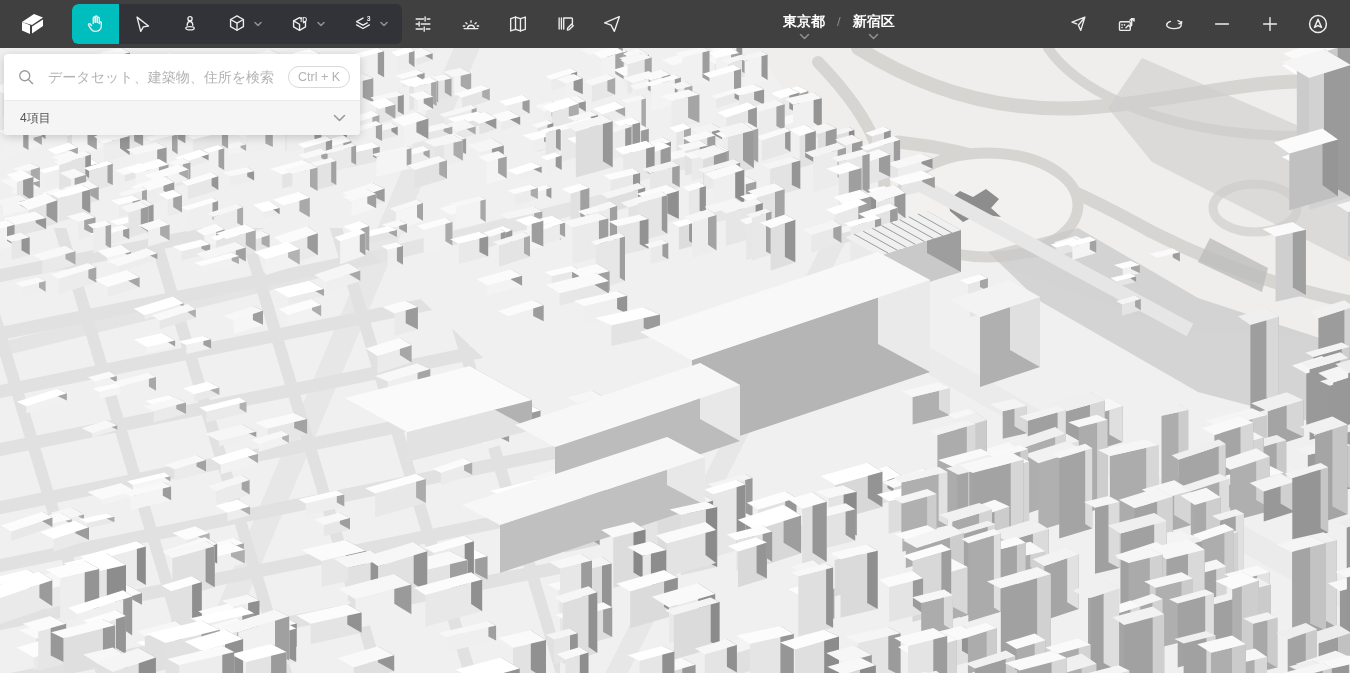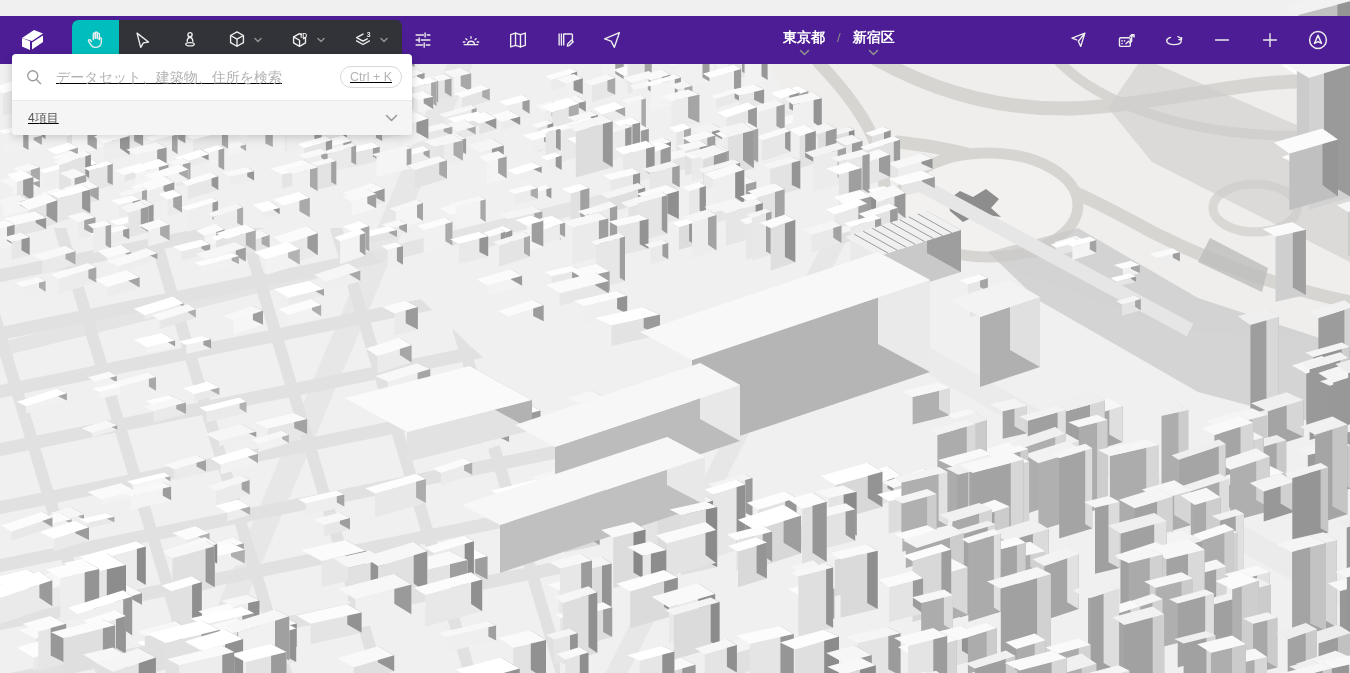--- a/index.html
+++ b/index.html
@@ -1,42 +1,42 @@
 <!DOCTYPE html>
 <html><head>
 <meta charset="utf-8">
 <style>
   html,body{margin:0;padding:0;width:1350px;height:673px;overflow:hidden;
     font-family:"Liberation Sans","DejaVu Sans",sans-serif;background:#f0f0f0;position:relative;}
   
   #city{position:absolute;left:0;top:0;z-index:0;cursor:grab;}
   
-  .topbar{position:absolute;left:0;top:16px;width:1350px;height:48px;background:#4c1d95;z-index:10;}
+  .topbar{position:absolute;left:0;top:0;width:1350px;height:48px;background:#404040;z-index:10;}
   .logo{position:absolute;left:16px;top:9px;width:32px;height:30px;}
   .logo svg *{fill:#ffffff;stroke:none;}
   .tool-group{position:absolute;left:72px;top:4px;height:40px;background:#323338;border-radius:6px;display:flex;overflow:hidden;}
   button{background:transparent;border:none;padding:0;margin:0;cursor:pointer;display:flex;align-items:center;justify-content:center;}
   .tool{height:40px;}
   .tool.w1{width:47px;}
   .tool.w2{width:63px;gap:5px;}
   .tool.selected{background:#00bebe;border-radius:6px 0 0 6px;}
   .icon *{stroke:#ededed;stroke-width:1.5;fill:none;stroke-linecap:round;stroke-linejoin:round;}
   .icon text{stroke:none;fill:#ededed;font-family:"Liberation Sans",sans-serif;}
   .icon .dot{fill:#ededed;stroke:none;}
   .chev *{stroke:#8e8e8e;stroke-width:1.6;fill:none;stroke-linecap:round;stroke-linejoin:round;}
   .act{position:absolute;top:8px;width:32px;height:32px;border-radius:4px;}
   .vc{position:absolute;top:8px;width:36px;height:32px;border-radius:4px;}
   .breadcrumb{position:absolute;left:783px;top:0;height:48px;display:flex;align-items:flex-start;z-index:11;}
   .bc-item{display:flex;flex-direction:column;align-items:center;padding-top:13px;cursor:pointer;}
   .bc-item .lbl{color:#ffffff;font-size:14px;font-weight:600;line-height:16px;}
   .bc-item .chev{margin-top:4px;}
   .bc-sep{color:#8b8b8b;font-size:13px;padding:14px 12px 0 12px;}
   
-  .search-panel{position:absolute;left:12px;top:54px;width:400px;background:#ffffff;border-radius:4px;
-    box-shadow:0 2px 10px rgba(0,0,0,.18);z-index:20;overflow:hidden;text-decoration:underline;}
+  .search-panel{position:absolute;left:4px;top:54px;width:356px;background:#ffffff;border-radius:4px;
+    box-shadow:0 2px 10px rgba(0,0,0,.18);z-index:20;overflow:hidden;}
   .search-row{height:46px;display:flex;align-items:center;padding:0 10px 0 12px;}
   .search-row .sic *{stroke:#9a9a9a;stroke-width:1.6;fill:none;stroke-linecap:round;}
   .search-row input{flex:1;border:none;outline:none;font-size:14px;color:#333;margin-left:10px;
     font-family:"Liberation Sans","DejaVu Sans",sans-serif;background:transparent;}
   .search-row input::placeholder{color:#b3b3b3;}
   .kbd{border:1px solid #d9d9d9;border-radius:11px;color:#b3b3b3;font-size:12.5px;padding:3px 9px;white-space:nowrap;}
   .count-row{height:34px;background:#f5f5f5;border-top:1px solid #ebebeb;display:flex;align-items:center;
     justify-content:space-between;padding:0 14px 0 16px;cursor:pointer;gap:32px;}
   .count-row .cnt{font-size:12px;color:#555;}
   .count-row .chev *{stroke:#9a9a9a;}

